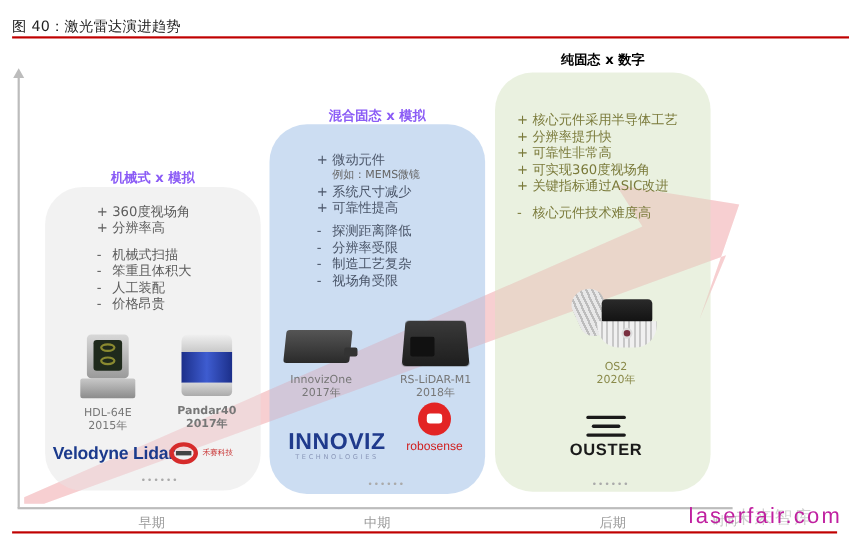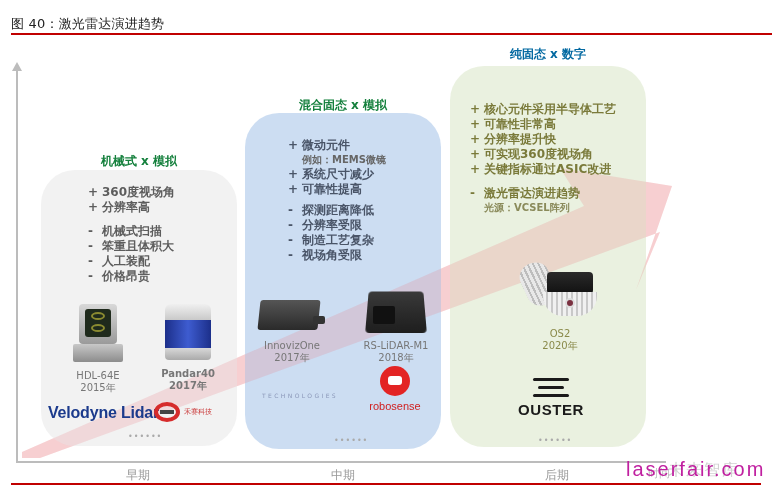--- a/index.html
+++ b/index.html
@@ -24,28 +24,28 @@
   .trend-arrow { position: absolute; left: 0; top: 0; width: 772px; height: 501px; pointer-events: none; }
 
   .stage-box {
     position: absolute; border-radius: 34px;
   }
   .box-early { left: 41px; top: 170px; width: 196px; height: 276px; background: rgba(238,238,238,0.78); }
   .box-mid   { left: 245px; top: 113px; width: 196px; height: 336px; background: rgba(187,210,238,0.75); }
   .box-late  { left: 450px; top: 66px; width: 196px; height: 381px; background: rgba(226,236,212,0.72); }
 
   .stage-heading {
-    position: absolute; font-size: 12px; font-weight: bold; color: #15803d;
+    position: absolute; font-size: 12px; font-weight: bold; color: #8b5cf6;
     text-align: center; width: 196px;
   }
   .h-early { left: 41px; top: 153px; }
   .h-mid { left: 245px; top: 97px; }
-  .h-late { left: 450px; top: 46px; color: #0369a1; }
-
-  .feature-list { position: absolute; font-size: 12px; line-height: 15px; color: #555; font-weight: bold; }
+  .h-late { left: 450px; top: 46px; color: #000000; }
+
+  .feature-list { position: absolute; font-size: 12px; line-height: 15px; color: #555; }
   .feature-list .item { white-space: nowrap; }
   .feature-list .sign { display: inline-block; width: 14px; }
   .feature-list .sub { font-size: 10px; color: #666; padding-left: 14px; line-height: 14px; }
   .feature-list .gap { height: 9px; }
   .fl-early { left: 88px; top: 185px; color: #5d5d5d; }
   .fl-mid { left: 288px; top: 138px; color: #4a5568; }
   .fl-late { left: 470px; top: 102px; color: #7a7a3a; line-height: 15px; }
   .fl-late .sub { color: #8a8a5a; }
 
   .product { position: absolute; text-align: center; font-size: 10px; color: #777; line-height: 12px; }
@@ -148,27 +148,26 @@
   <div class="item"><span class="sign">+</span><span>可靠性提高</span></div>
   <div class="gap" style="height:6px"></div>
   <div class="item"><span class="sign">-</span><span>探测距离降低</span></div>
   <div class="item"><span class="sign">-</span><span>分辨率受限</span></div>
   <div class="item"><span class="sign">-</span><span>制造工艺复杂</span></div>
   <div class="item"><span class="sign">-</span><span>视场角受限</span></div>
 </div>
 
 <div class="feature-list fl-late">
   <div class="item"><span class="sign">+</span><span>核心元件采用半导体工艺</span></div>
+  <div class="item"><span class="sign">+</span><span>分辨率提升快</span></div>
   <div class="item"><span class="sign">+</span><span>可靠性非常高</span></div>
-  <div class="item"><span class="sign">+</span><span>分辨率提升快</span></div>
   <div class="item"><span class="sign">+</span><span>可实现360度视场角</span></div>
   <div class="item"><span class="sign">+</span><span>关键指标通过ASIC改进</span></div>
   <div class="gap"></div>
-  <div class="item"><span class="sign">-</span><span>激光雷达演进趋势</span></div>
-  <div class="sub">光源：VCSEL阵列</div>
+  <div class="item"><span class="sign">-</span><span>核心元件技术难度高</span></div>
 </div>
 
 <div class="product" style="left:70px; top:304px; width:56px;">
   <div class="pic pic-hdl">
     <div class="body"></div>
       <div class="lens"></div>
       <div class="eye1"></div>
       <div class="eye2"></div>
       <div class="base"></div>
   </div>
@@ -203,20 +202,21 @@
 <div class="product" style="left:356px; top:290px; width:80px;">
   <div class="pic pic-rs">
     <div class="b"></div>
       <div class="w"></div>
   </div>
   <div>RS-LiDAR-M1</div>
   <div>2018年</div>
 </div>
 
 <div class="logo logo-innoviz">
+  <div class="main">INNOVIZ</div>
   <div class="tag">TECHNOLOGIES</div>
 </div>
 <div class="logo logo-robosense">
   <div class="robo-head"></div>
   <div class="robo-text">robosense</div>
 </div>
 <div class="pager" style="left:334px; top:436px;">••••••</div>
 
 <div class="product" style="left:520px; top:260px; width:80px;">
   <div class="pic pic-os2">

